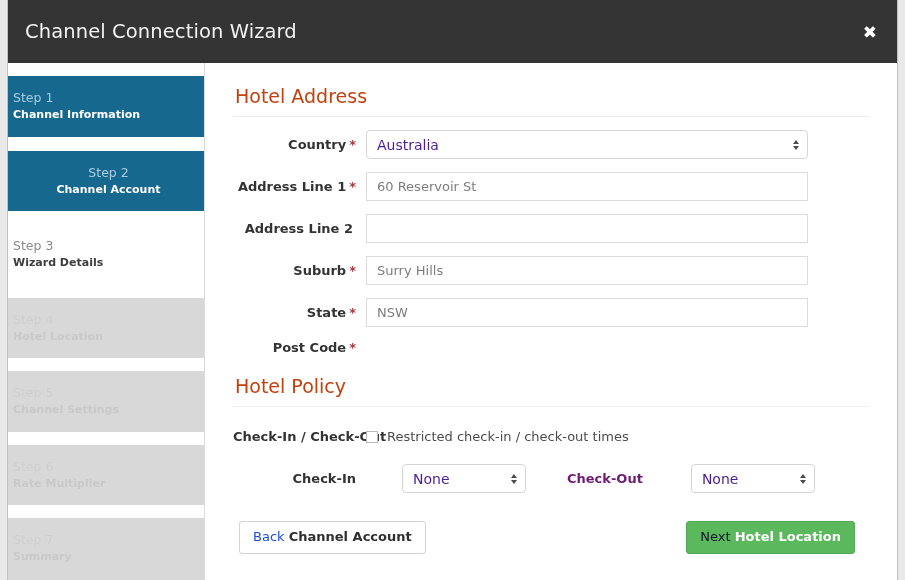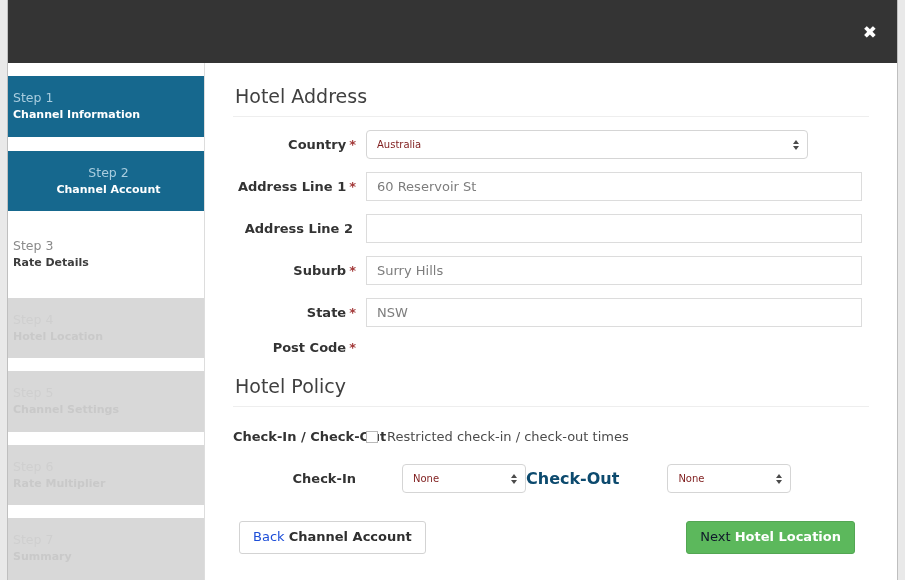--- a/index.html
+++ b/index.html
@@ -119,21 +119,21 @@
   .content {
     flex: 1 1 auto;
     padding: 22px 28px 0 28px;
     background: #ffffff;
     position: relative;
   }
 
   .section-title {
     font-size: 19px;
     font-weight: 400;
-    color: #404040;
+    color: #c2410c;
     margin: 0;
     padding: 0 0 9px 2px;
     border-bottom: 1px solid #eeeeee;
   }
   .section-title.policy {
     margin-top: 20px;
   }
 
   
   .form-row {
@@ -156,21 +156,21 @@
     color: #a33a3a;
     font-weight: bold;
     margin-left: 3px;
   }
 
   .ctl-wrap {
     flex: 1 1 auto;
   }
 
   .text-input {
-    width: 496px;
+    width: 442px;
     height: 29px;
     box-sizing: border-box;
     border: 1px solid #dcdcdc;
     background: #ffffff;
     font-size: 13px;
     color: #7d7d7d;
     padding: 0 10px;
     font-family: "DejaVu Sans", "Liberation Sans", sans-serif;
     outline: none;
   }
@@ -182,22 +182,22 @@
     box-sizing: border-box;
     border: 1px solid #d5d5d5;
     border-radius: 4px;
     background: #ffffff;
     display: flex;
     align-items: center;
     cursor: pointer;
   }
   .select-box.small { width: 124px; margin-left: 36px; }
   .select-value {
-    font-size: 10px;
-    color: #7f1d1d;
+    font-size: 14px;
+    color: #4c1d95;
     padding-left: 10px;
     white-space: nowrap;
     overflow: hidden;
   }
   .spinner {
     position: absolute;
     right: 8px;
     top: 50%;
     transform: translateY(-50%);
     display: flex;
@@ -242,23 +242,24 @@
   }
 
   
   .times-row {
     display: flex;
     align-items: center;
     margin-top: 20px;
   }
   .times-row .form-label { width: 133px; flex: 0 0 133px; }
   .co-label {
-    font-size: 16px;
+    font-size: 13px;
     font-weight: bold;
-    color: #0c4a6e;
+    color: #701a75;
+    margin-left: 41px;
     margin-right: 12px;
     white-space: nowrap;
   }
 
   
   .footer {
     display: flex;
     align-items: center;
     justify-content: space-between;
     margin-top: 28px;
@@ -288,40 +289,41 @@
   }
   .btn-next .lead { font-weight: 400; color: #0f172a; }
   .btn-next .main { font-weight: bold; color: #ffffff; }
 </style>
 </head>
 <body>
 
 <div class="modal">
 
   <div class="modal-header">
+    <div class="modal-title">Channel Connection Wizard</div>
     <button class="close-btn">✖</button>
   </div>
 
   <div class="modal-body">
 
     <nav class="steps">
 
       <div class="step done">
         <span class="step-num">Step 1</span>
         <span class="step-name">Channel Information</span>
       </div>
 
       <div class="step done">
         <span class="step-num">Step 2</span>
         <span class="step-name">Channel Account</span>
       </div>
 
       <div class="step current">
         <span class="step-num">Step 3</span>
-        <span class="step-name">Rate Details</span>
+        <span class="step-name">Wizard Details</span>
       </div>
 
       <div class="step disabled">
         <span class="step-num">Step 4</span>
         <span class="step-name">Hotel Location</span>
       </div>
 
       <div class="step disabled">
         <span class="step-num">Step 5</span>
         <span class="step-name">Channel Settings</span>

